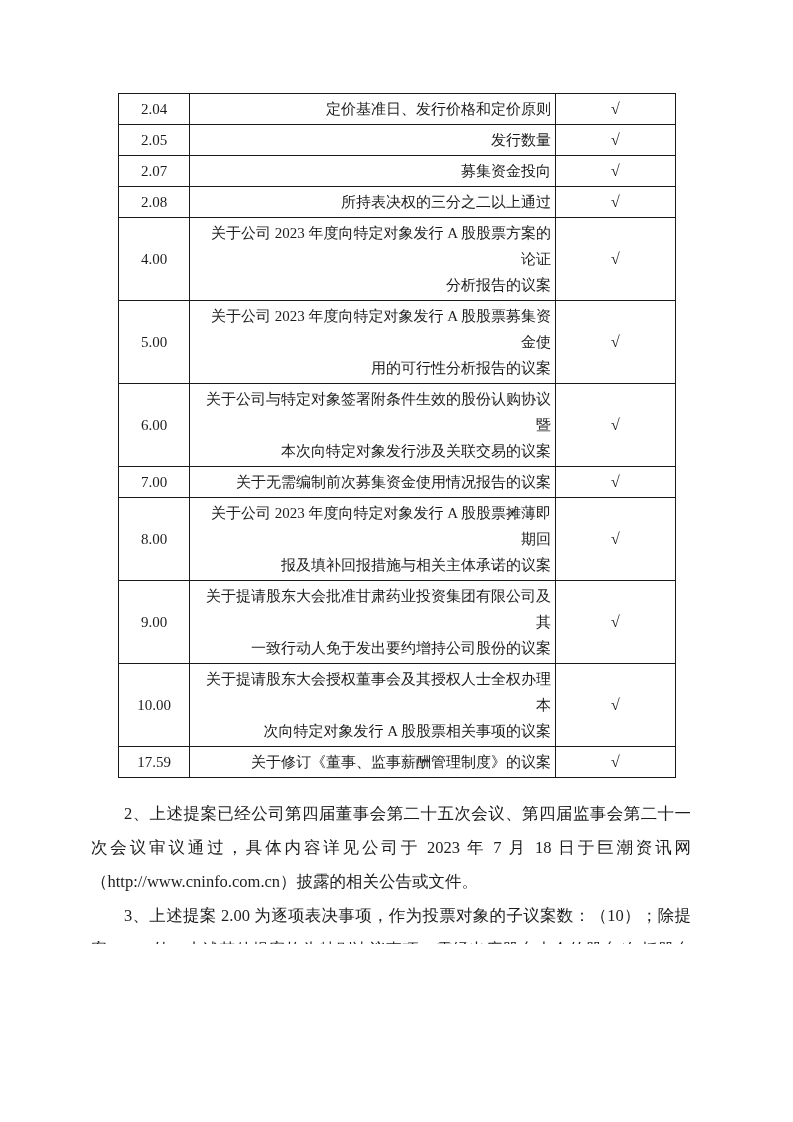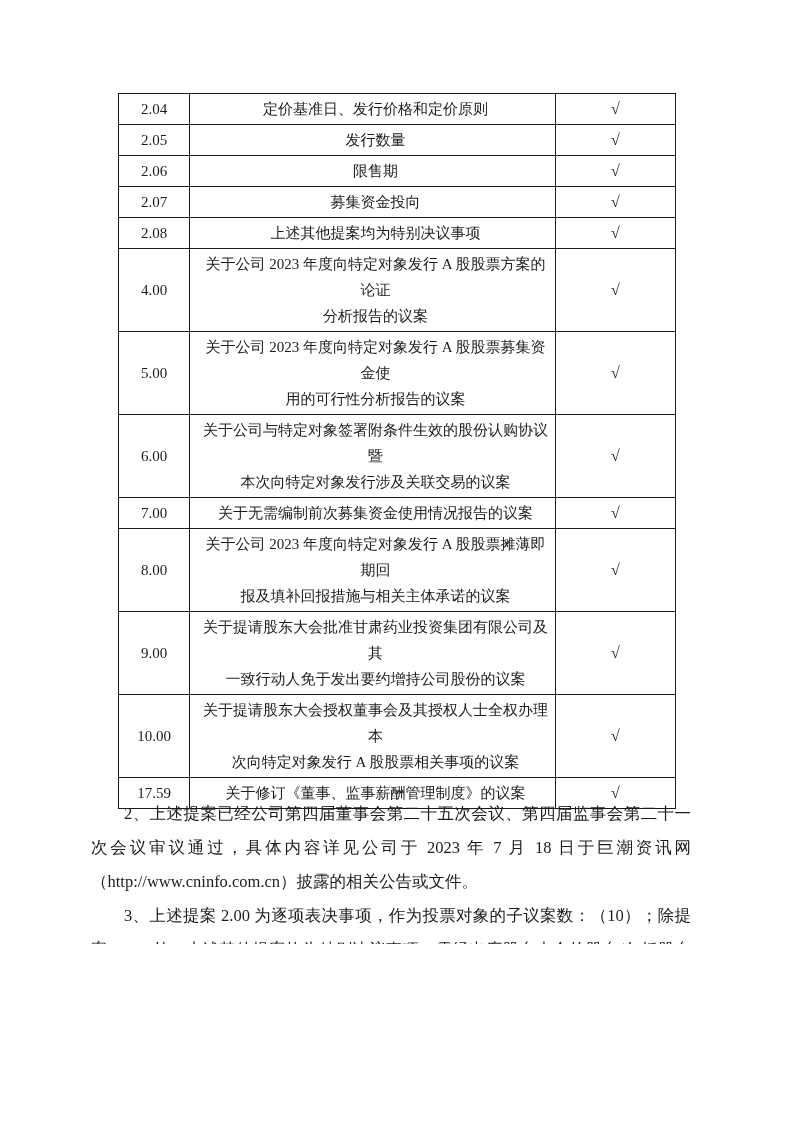--- a/index.html
+++ b/index.html
@@ -27,21 +27,21 @@
     vertical-align: middle;
   }
   .col-no   { width: 71px;  }
   .col-item { width: 366px; }
   .col-mark { width: 120px; }
   td.c-no   { text-align: center; }
   td.c-item {
     padding: 2px 4px 2px 10px;
     line-height: 26px;
     white-space: pre-line;
-    text-align: center;
+    text-align: right;
   }
   td.c-mark { text-align: center; font-size: 16px; }
   tr.r1 td { height: 31px; }
   tr.r2 td { height: 62px; }
   .body-text {
     position: absolute;
     left: 91px;
     top: 797px;
     width: 600px;
   }
@@ -70,32 +70,27 @@
         <td class="c-no">2.04</td>
         <td class="c-item">定价基准日、发行价格和定价原则</td>
         <td class="c-mark">√</td>
       </tr>
       <tr class="r1">
         <td class="c-no">2.05</td>
         <td class="c-item">发行数量</td>
         <td class="c-mark">√</td>
       </tr>
       <tr class="r1">
-        <td class="c-no">2.06</td>
-        <td class="c-item">限售期</td>
-        <td class="c-mark">√</td>
-      </tr>
-      <tr class="r1">
         <td class="c-no">2.07</td>
         <td class="c-item">募集资金投向</td>
         <td class="c-mark">√</td>
       </tr>
       <tr class="r1">
         <td class="c-no">2.08</td>
-        <td class="c-item">上述其他提案均为特别决议事项</td>
+        <td class="c-item">所持表决权的三分之二以上通过</td>
         <td class="c-mark">√</td>
       </tr>
       <tr class="r2">
         <td class="c-no">4.00</td>
         <td class="c-item">关于公司 2023 年度向特定对象发行 A 股股票方案的论证
 分析报告的议案</td>
         <td class="c-mark">√</td>
       </tr>
       <tr class="r2">
         <td class="c-no">5.00</td>

